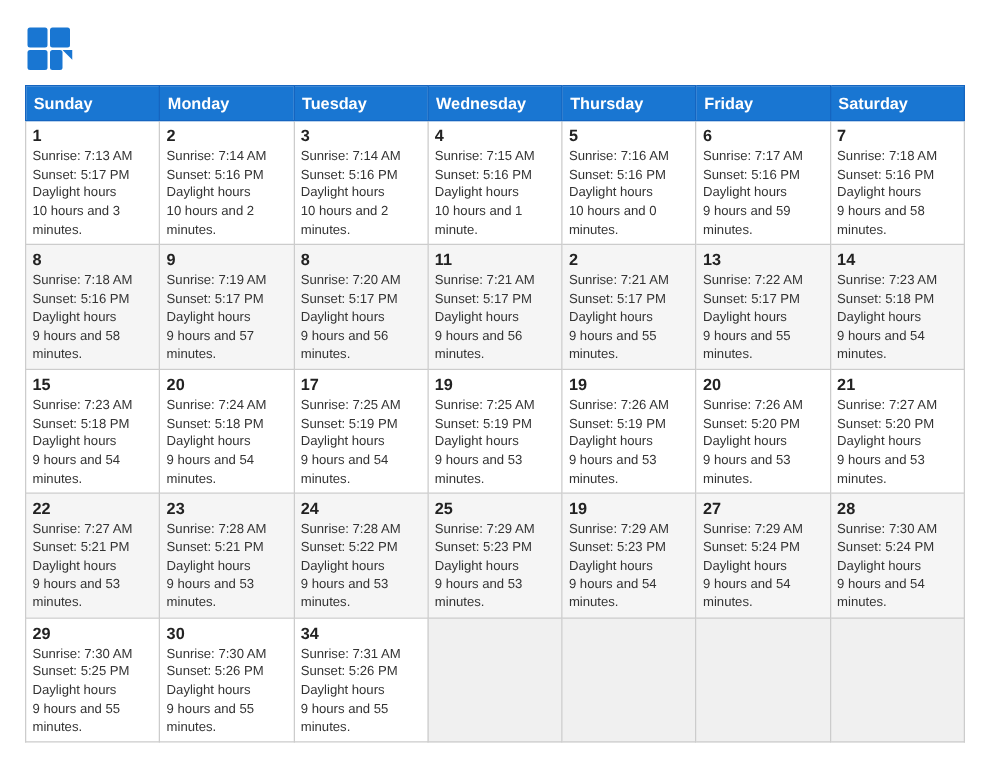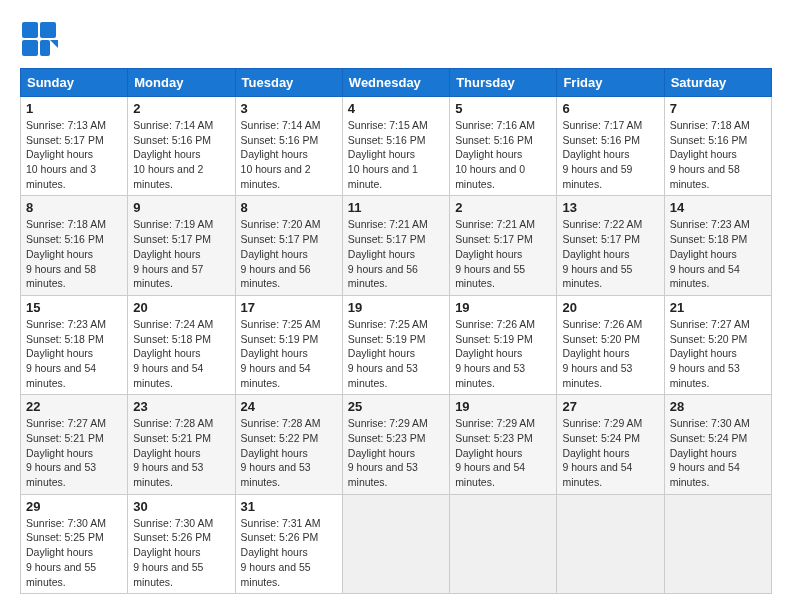--- a/index.html
+++ b/index.html
@@ -240,21 +240,21 @@
       <tr>
         <td>
           <span class="day-number">29</span>
           <div class="day-info">Sunrise: 7:30 AM<br>Sunset: 5:25 PM<br>Daylight hours<br>9 hours and 55 minutes.</div>
         </td>
         <td>
           <span class="day-number">30</span>
           <div class="day-info">Sunrise: 7:30 AM<br>Sunset: 5:26 PM<br>Daylight hours<br>9 hours and 55 minutes.</div>
         </td>
         <td>
-          <span class="day-number">31</span>
+          <span class="day-number">34</span>
           <div class="day-info">Sunrise: 7:31 AM<br>Sunset: 5:26 PM<br>Daylight hours<br>9 hours and 55 minutes.</div>
         </td>
         <td class="empty"></td>
         <td class="empty"></td>
         <td class="empty"></td>
         <td class="empty"></td>
       </tr>
     </tbody>
 </table>
 

